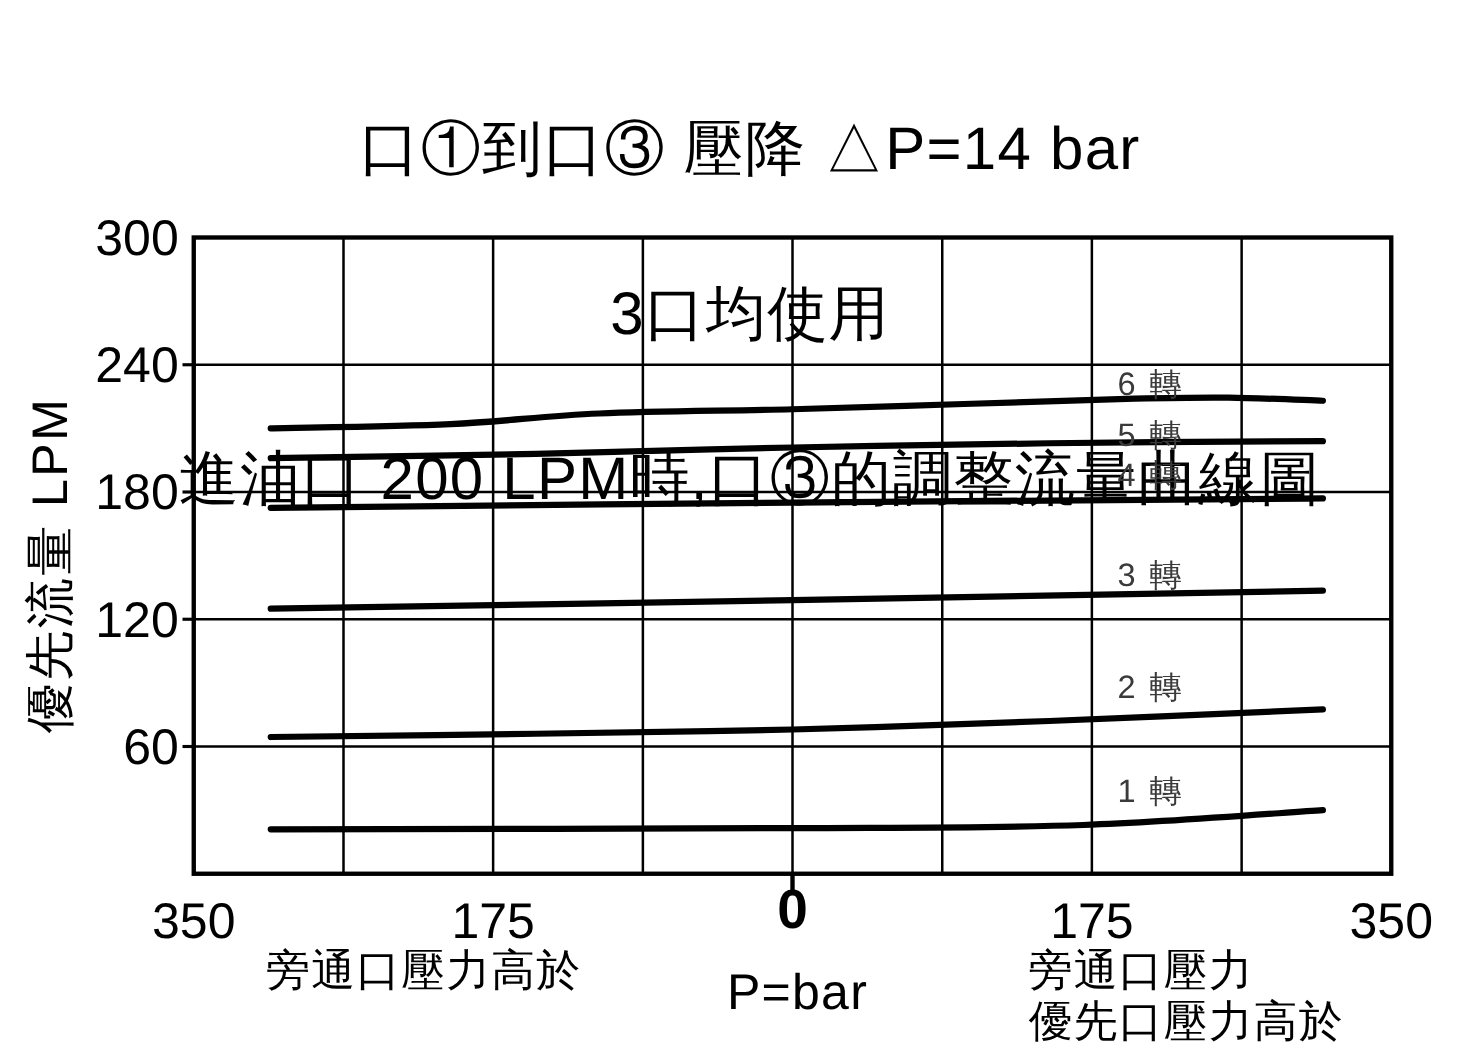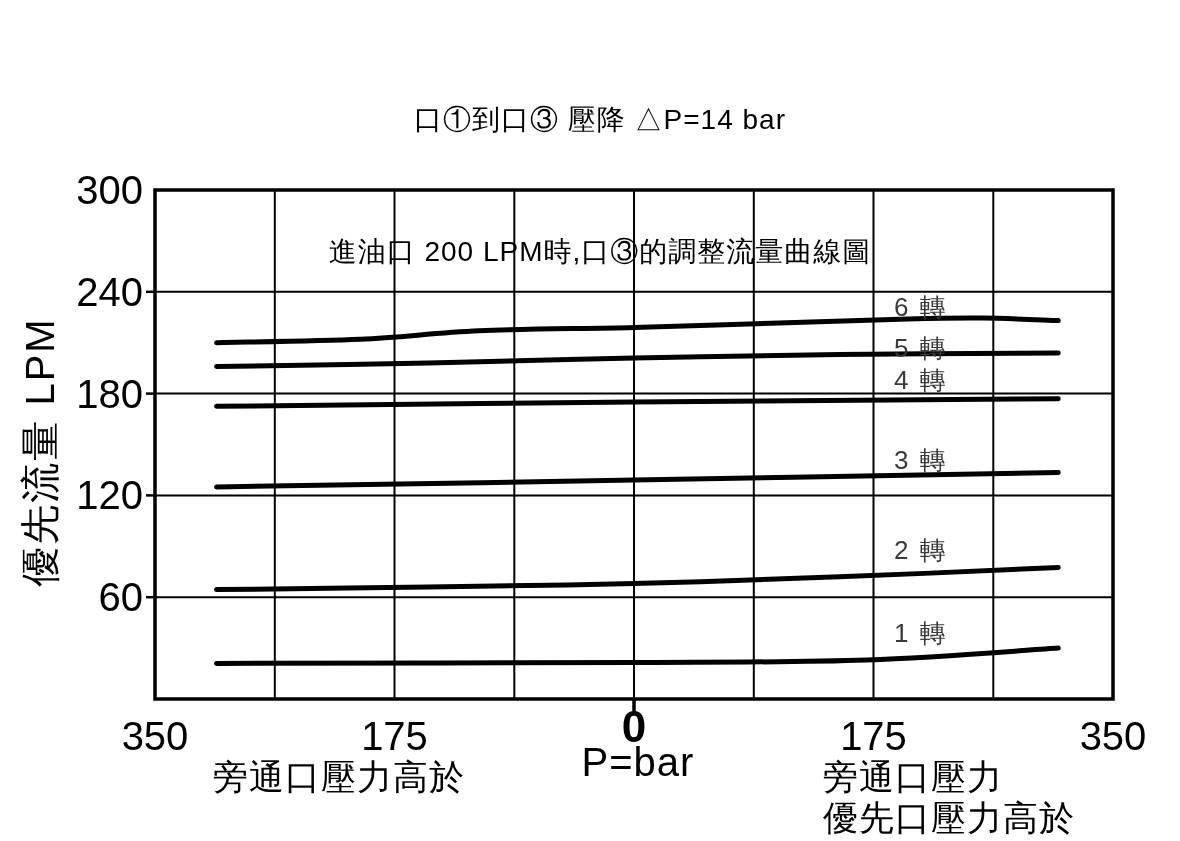--- a/index.html
+++ b/index.html
@@ -3,46 +3,47 @@
 <meta charset="utf-8">
 <style>
   html,body{margin:0;padding:0;}
   body{
     width:1180px;height:841px;position:relative;background:#ffffff;
     font-family:"Liberation Sans", sans-serif;color:#000;overflow:hidden;
   }
   #stage{position:absolute;inset:0;}
   .title{
     position:absolute;top:10px;left:20px;width:1160px;text-align:center;
-    font-size:28px;line-height:44px;letter-spacing:1px;white-space:pre;
+    font-size:48px;line-height:44px;letter-spacing:1px;white-space:pre;
   }
   .yaxis-label{
     position:absolute;left:40px;top:452px;
     transform:translate(-50%,-50%) rotate(-90deg);
     font-size:40px;letter-spacing:2px;white-space:nowrap;
   }
   .xunit{
-    position:absolute;left:638px;top:740px;transform:translateX(-50%);
+    position:absolute;left:638px;top:772px;transform:translateX(-50%);
     font-size:40px;letter-spacing:1px;
   }
   .caption{
     position:absolute;font-size:35px;line-height:41px;letter-spacing:1px;white-space:nowrap;
   }
   .caption.left{left:213px;top:756px;}
   .caption.right{left:823px;top:756px;}
   #plot{position:absolute;left:155px;top:190px;overflow:visible;}
   svg text{font-family:"Liberation Sans", sans-serif;}
 </style>
 </head>
 <body>
 
 <div id="stage">
 
   <div class="title">
     <div>口①到口③ 壓降 △P=14 bar</div>
+    <div>3口均使用</div>
     <div>進油口 200 LPM時,口③的調整流量曲線圖</div>
   </div>
 
   <div class="yaxis-label">優先流量 LPM</div>
 
   <svg id="plot" width="958" height="509" viewBox="0 0 958 509">
       <line x1="119.8" y1="0" x2="119.8" y2="509" stroke="#000000" stroke-width="2"></line>
       <line x1="239.5" y1="0" x2="239.5" y2="509" stroke="#000000" stroke-width="2"></line>
       <line x1="359.3" y1="0" x2="359.3" y2="509" stroke="#000000" stroke-width="2"></line>
       <line x1="479.0" y1="0" x2="479.0" y2="509" stroke="#000000" stroke-width="2"></line>

